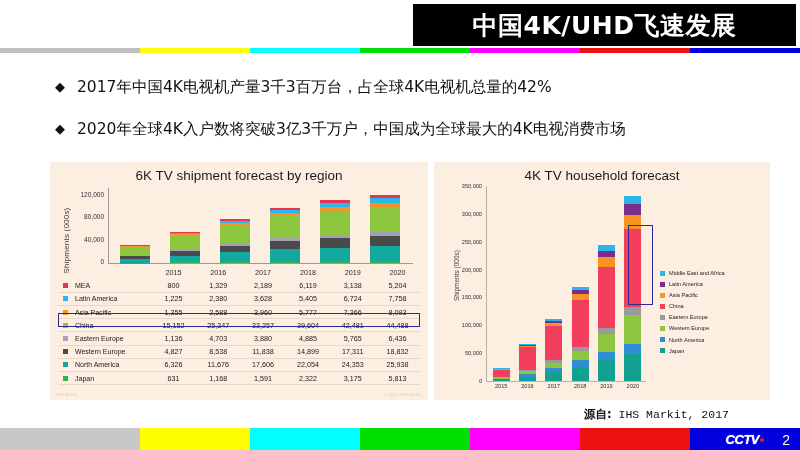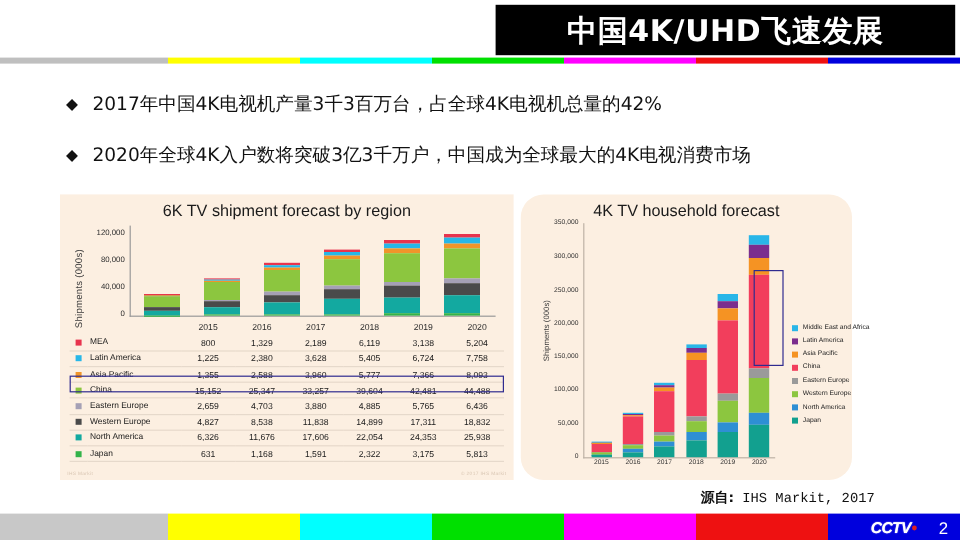--- a/index.html
+++ b/index.html
@@ -34,21 +34,21 @@
     font-size:13px;color:#111;line-height:22px;margin-right:12px;
   }
   .bullet-text{
     font-size:15.5px;color:#111;line-height:22px;white-space:nowrap;
     font-family:"DejaVu Sans","Liberation Sans",sans-serif;
   }
 
   
   .panel{position:absolute;background:#fcefe1;}
   #panel-left{left:50px;top:162px;width:378px;height:238px;}
-  #panel-right{left:434px;top:162px;width:276px;height:238px;border-radius:19px;}
+  #panel-right{left:434px;top:162px;width:336px;height:238px;}
 
   .panel-title{
     position:absolute;width:100%;top:6px;text-align:center;
     font-size:13.5px;color:#1b1b1b;
     font-family:"Liberation Sans","DejaVu Sans",sans-serif;
   }
 
   
   #left-ylabel{
     position:absolute;left:-34px;top:74px;width:100px;
@@ -277,21 +277,21 @@
           <td class="val">15,152</td>
           <td class="val">25,347</td>
           <td class="val">33,257</td>
           <td class="val">39,604</td>
           <td class="val">42,481</td>
           <td class="val">44,488</td>
         </tr>
         <tr class="rowline">
           <td class="sw"><span class="swbox" style="background:#a5a0b5"></span></td>
           <td class="nm">Eastern Europe</td>
-          <td class="val">2,659</td>
+          <td class="val">1,136</td>
           <td class="val">4,703</td>
           <td class="val">3,880</td>
           <td class="val">4,885</td>
           <td class="val">5,765</td>
           <td class="val">6,436</td>
         </tr>
         <tr class="rowline">
           <td class="sw"><span class="swbox" style="background:#4a4a4a"></span></td>
           <td class="nm">Western Europe</td>
           <td class="val">4,827</td>

